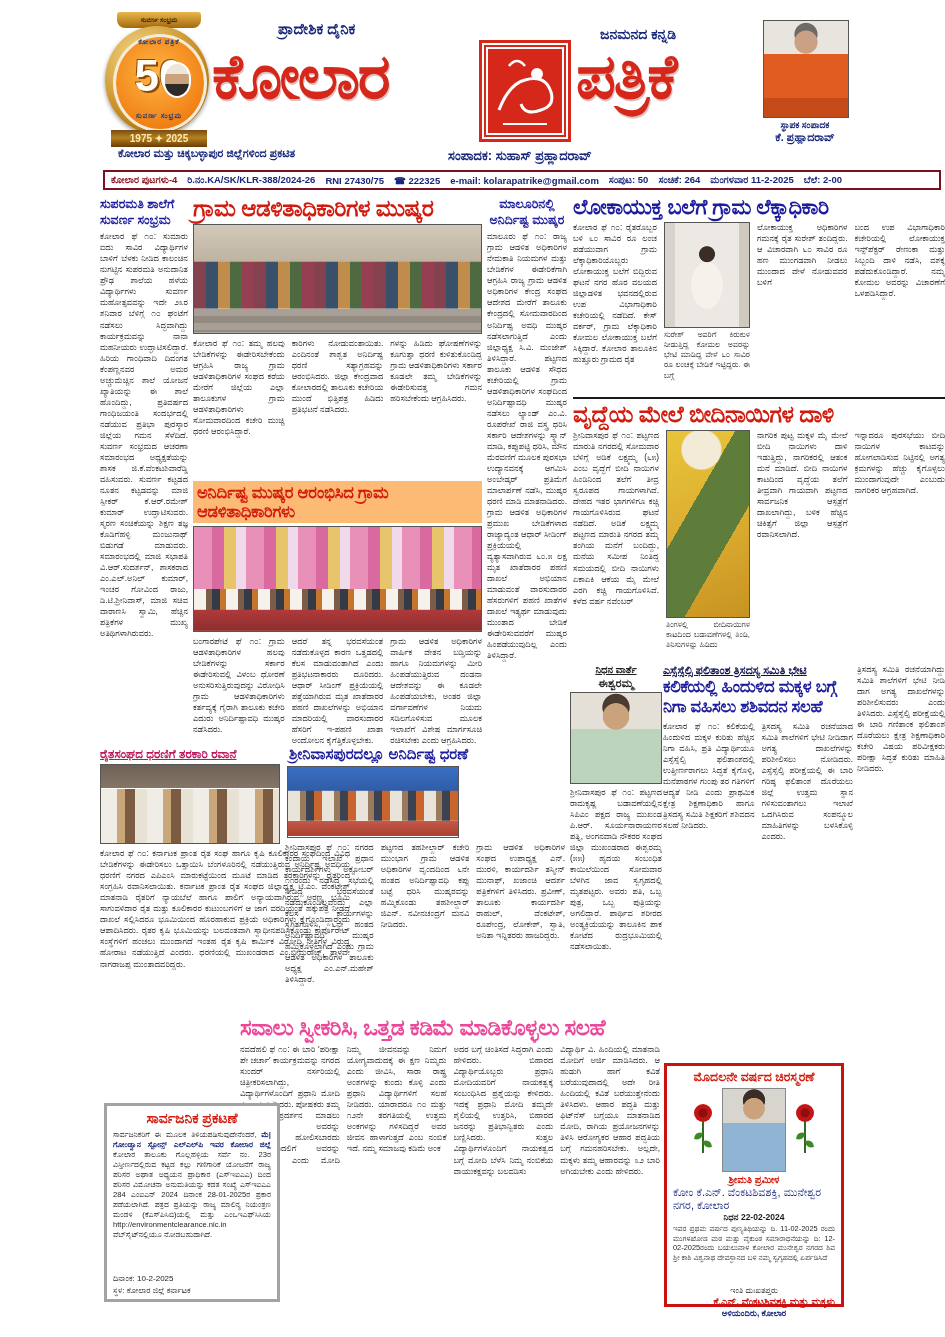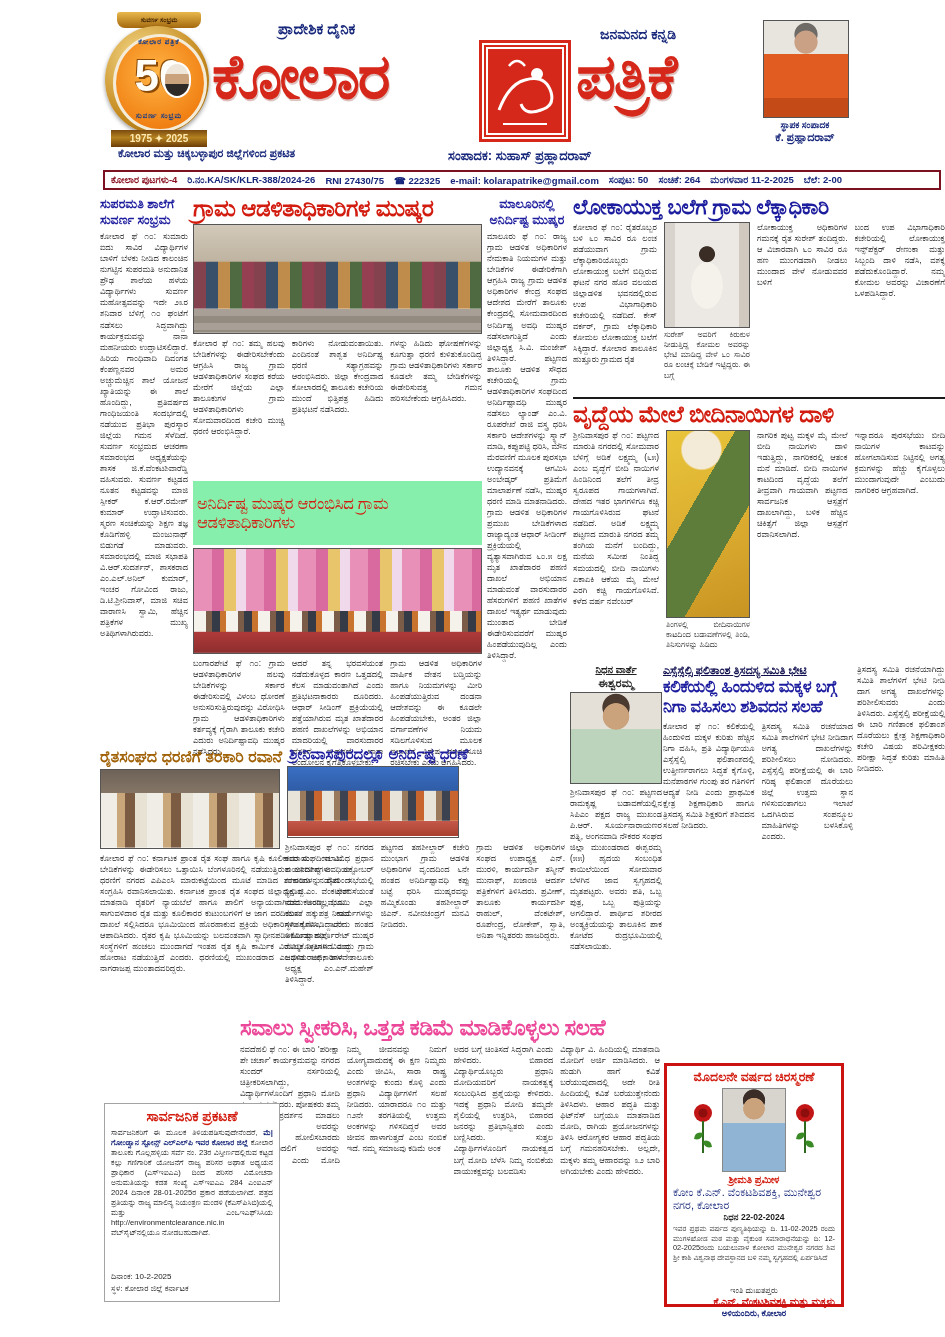--- a/index.html
+++ b/index.html
@@ -104,26 +104,26 @@
   .a-maluru{left:487px;top:197px;width:80px;height:545px;}
   .a-maluru .sm-head{text-align:center;}
   .a-lokayukta{left:573px;top:196px;width:372px;height:199px;}
   .a-lokayukta .photo{height:104px;}
   .a-lokayukta .c{height:166px;}
   .divider1{left:573px;top:397px;width:372px;height:2px;background:#1a1a1a;}
   .a-vruddheya{left:573px;top:402px;width:372px;height:258px;}
   .a-vruddheya .photo{height:186px;}
   .a-vruddheya .c{height:228px;}
   .a-anirdishta{left:193px;top:481px;width:289px;height:264px;}
-  .pink-head{background:#86efac;color:#d21c0f;font-weight:normal;font-size:16.5px;
-      padding:13px 4px;line-height:1.15;letter-spacing:-0.3px;}
+  .pink-head{background:#fdba74;color:#d21c0f;font-weight:bold;font-size:16.5px;
+      padding:2px 4px;line-height:1.15;letter-spacing:-0.3px;}
   .a-anirdishta .photo{height:104px;margin-top:3px;}
   .a-anirdishta .cols .c{height:126px;}
   .a-raita{left:100px;top:748px;width:250px;height:350px;}
-  .a-raita .red-head{font-size:16px;font-weight:bold;color:#a16207;line-height:1.1;}
+  .a-raita .red-head{font-size:12px;font-weight:bold;color:#be185d;line-height:1.1;text-decoration:underline;}
   .a-raita .photo{width:178px;height:78px;margin-top:3px;}
   .a-raita .body-text{height:242px;margin-top:4px;}
   .a-srini{left:285px;top:746px;width:280px;height:250px;}
   .a-srini .blue-head{font-size:15px;font-weight:bold;color:#1c1c9e;line-height:1.1;margin-left:4px;}
   .a-srini .photo{width:170px;height:70px;margin-top:3px;margin-left:2px;}
   .a-srini .cols .c{height:152px;}
   .d-nidhana{left:570px;top:664px;width:92px;height:388px;}
   .dn-title{font-size:10px;font-weight:bold;color:#222;text-decoration:underline;text-align:center;}
   .dn-name{font-size:11px;font-weight:bold;color:#222;text-align:center;margin:1px 0 2px;}
   .d-nidhana .photo{height:90px;}
@@ -133,21 +133,21 @@
   .a-sslc .blue-head2{font-size:16.5px;font-weight:bold;color:#1c1c9e;line-height:1.2;letter-spacing:-0.3px;}
   .a-sslc .c-right{position:absolute;right:0;top:0;width:88px;height:392px;margin-left:36px;}
   .a-sslc .cols{width:190px;}
   .a-sslc .cols .c{height:282px;}
   .a-pariksha{left:240px;top:996px;width:420px;height:316px;}
   .a-pariksha .kicker-row{text-align:center;}
   .green-head{font-size:22px;font-weight:bold;color:#ec4899;text-align:left;
       line-height:1.1;letter-spacing:-0.5px;margin-top:20px;}
   .a-pariksha .cols .c{height:262px;}
   
-  .notice-box{left:104px;top:1103px;width:176px;height:199px;border:1px solid #a3a3a3;
+  .notice-box{left:104px;top:1103px;width:176px;height:199px;border:3px solid #a3a3a3;
       padding:4px 6px;box-sizing:border-box;background:#fff;}
   .n-title{color:#d21c0f;font-weight:bold;font-size:14px;text-align:center;margin-bottom:3px;}
   .n-body{font-size:7.6px;line-height:1.32;text-align:justify;color:#1d1d1d;height:142px;overflow:hidden;}
   .n-body .blue{color:#16267a;font-weight:bold;}
   .n-date,.n-place{font-size:8px;color:#222;margin-top:2px;}
   .memorial-box{left:664px;top:1063px;width:180px;height:244px;border:3px solid #cc1111;
       padding:4px 6px;box-sizing:border-box;background:#fff;}
   .m-title{color:#d21c0f;font-weight:bold;font-size:12.5px;text-align:center;}
   .m-photo-row{display:flex;justify-content:center;align-items:center;gap:8px;margin-top:3px;}
   .m-photo{width:62px;height:82px;border:1px solid #888;}

